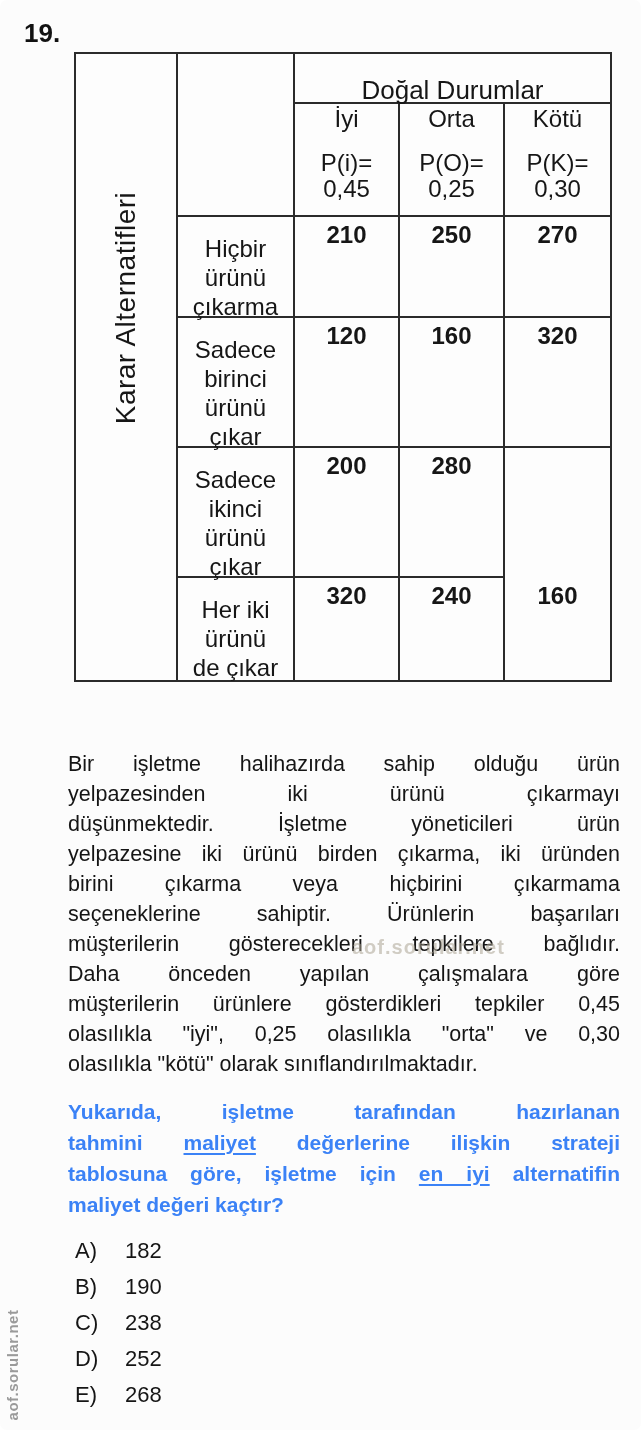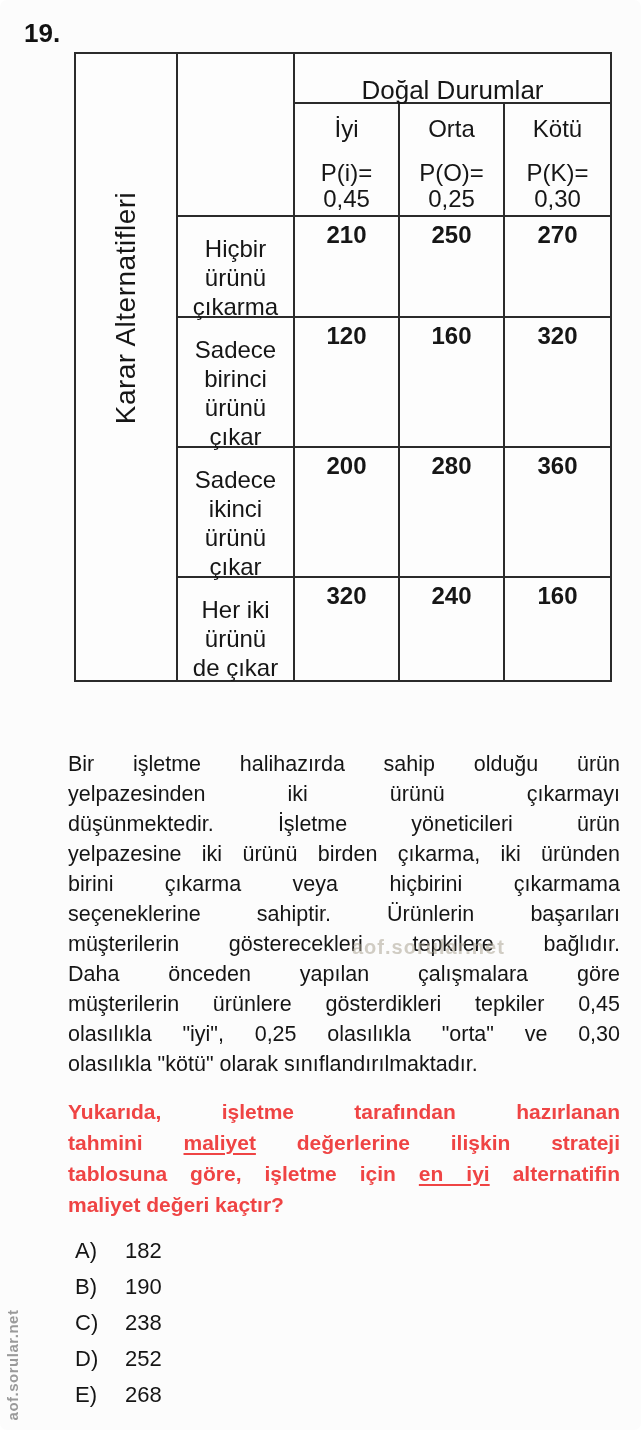--- a/index.html
+++ b/index.html
@@ -43,21 +43,21 @@
     letter-spacing:.5px;
     margin-top:-120px;
   }
   .c-col2head{grid-column:2;grid-row:1/3;}
   .c-dd{
     grid-column:3/6;grid-row:1;
     text-align:center;padding-top:21px;
     font-size:26px;color:#161616;
   }
   .c-h{
-    grid-row:2;text-align:center;padding-top:12px;
+    grid-row:2;text-align:center;padding-top:2px;
     font-size:24px;line-height:26px;color:#161616;
   }
   .c-h .hname{display:block;margin-bottom:18px;}
   .c-h .hprob{display:block;}
   .c-lab{
     grid-column:2;text-align:center;padding-top:17px;
     font-size:24px;line-height:29px;color:#161616;
     white-space:pre-line;
   }
   .c-val{
@@ -71,21 +71,21 @@
   }
   .jline{
     white-space:nowrap;
     text-align:justify;
     text-align-last:justify;
   }
   .lline{text-align:left;}
   
   .qblock{
     position:absolute;left:68px;top:1096px;width:552px;
-    font-size:21px;font-weight:700;line-height:31px;color:#ef4444;
+    font-size:21px;font-weight:700;line-height:31px;color:#3b82f6;
   }
   .u{
     text-decoration:underline;
     text-underline-offset:3px;
     text-decoration-thickness:2px;
   }
   
   .opts{position:absolute;left:75px;top:1238px;}
   .opt{
     display:flex;align-items:baseline;
@@ -154,21 +154,20 @@
     <div class="c-val bR bB" style="grid-row:4;grid-column:3">120</div>
     <div class="c-val bR bB" style="grid-row:4;grid-column:4">160</div>
     <div class="c-val bB" style="grid-row:4;grid-column:5">320</div>
 
     <div class="c-lab bR bB" style="grid-row:5">Sadece
 ikinci
 ürünü
 çıkar</div>
     <div class="c-val bR bB" style="grid-row:5;grid-column:3">200</div>
     <div class="c-val bR bB" style="grid-row:5;grid-column:4">280</div>
-    <div class="c-val bB" style="grid-row:5;grid-column:5">360</div>
 
     <div class="c-lab bR" style="grid-row:6">Her iki
 ürünü
 de çıkar</div>
     <div class="c-val bR" style="grid-row:6;grid-column:3">320</div>
     <div class="c-val bR" style="grid-row:6;grid-column:4">240</div>
     <div class="c-val" style="grid-row:6;grid-column:5">160</div>
   </div>
 
   <div class="para">

